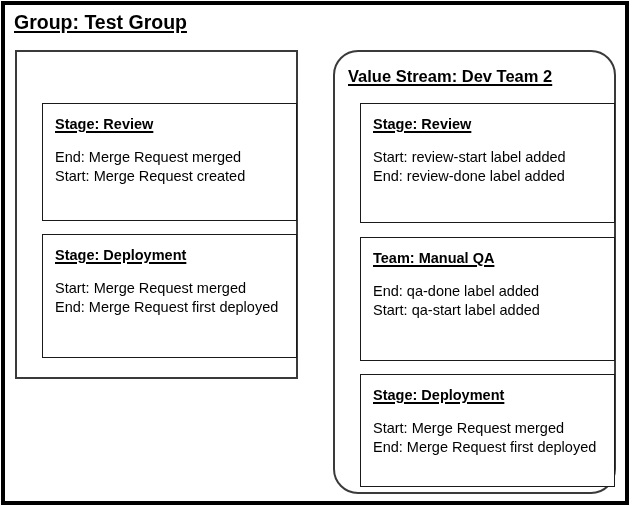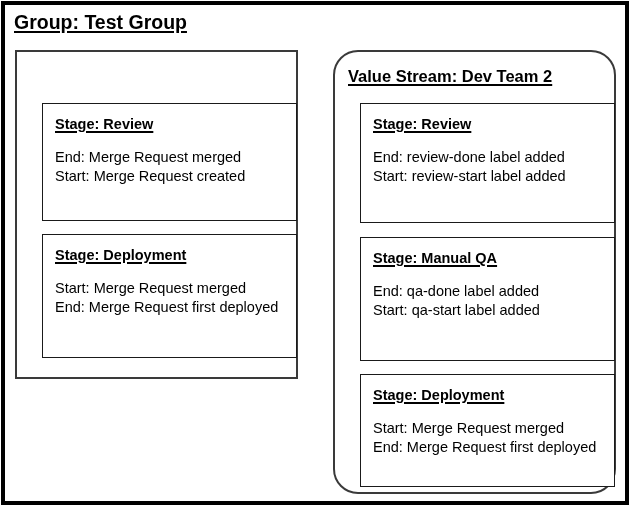--- a/index.html
+++ b/index.html
@@ -140,27 +140,27 @@
       </div>
     </div>
   </div>
 
   <div class="value-stream" id="value-stream-1">
     <div class="value-stream-title">Value Stream: Dev Team 2</div>
 
     <div class="stage stage-0">
       <div class="stage-title">Stage: Review</div>
       <div class="stage-body">
+        <div>Start: review-start label added</div>
         <div>End: review-done label added</div>
-        <div>Start: review-start label added</div>
       </div>
     </div>
 
     <div class="stage stage-1">
-      <div class="stage-title">Stage: Manual QA</div>
+      <div class="stage-title">Team: Manual QA</div>
       <div class="stage-body">
         <div>End: qa-done label added</div>
         <div>Start: qa-start label added</div>
       </div>
     </div>
 
     <div class="stage stage-2">
       <div class="stage-title">Stage: Deployment</div>
       <div class="stage-body">
         <div>Start: Merge Request merged</div>

